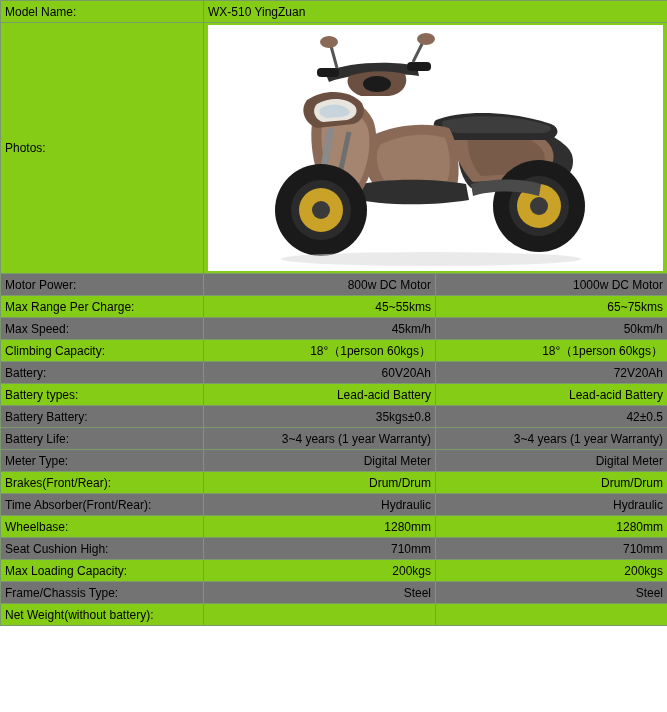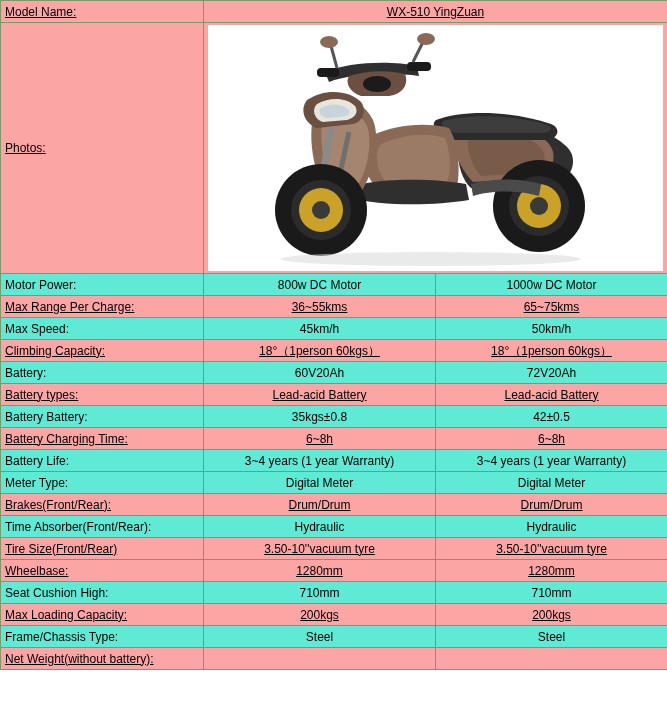--- a/index.html
+++ b/index.html
@@ -27,28 +27,28 @@
     font-size: 12px;
     line-height: 14px;
     height: 17px;
     overflow: hidden;
     white-space: nowrap;
   }
   col.c1 { width: 203px; }
   col.c2 { width: 232px; }
   col.c3 { width: 232px; }
 
-  tr.white td { background: #fca5a5; text-decoration: underline; }
-  tr.green td { background: #5eead4; }
+  tr.white td { background: #84cc16; }
+  tr.green td { background: #737373; }
 
   td.label { text-align: left; }
-  td.val { text-align: center; }
+  td.val { text-align: right; }
 
   td.title-cell {
-    text-align: center;
+    text-align: left;
     font-size: 13px;
   }
   td.photo-label {
     vertical-align: middle;
     height: 246px;
     margin-top: 41px;
   }
   td.photo-cell {
     height: 246px;
     padding: 0;
@@ -144,21 +144,21 @@
     </tr>
   </tbody>
   <tbody id="spec-rows">
       <tr class="green">
         <td class="label">Motor Power:</td>
         <td class="val">800w  DC Motor</td>
         <td class="val">1000w DC Motor</td>
       </tr>
       <tr class="white">
         <td class="label">Max Range Per Charge:</td>
-        <td class="val">36~55kms</td>
+        <td class="val">45~55kms</td>
         <td class="val">65~75kms</td>
       </tr>
       <tr class="green">
         <td class="label">Max Speed:</td>
         <td class="val">45km/h</td>
         <td class="val">50km/h</td>
       </tr>
       <tr class="white">
         <td class="label">Climbing Capacity:</td>
         <td class="val">18°（1person 60kgs）</td>
@@ -172,25 +172,20 @@
       <tr class="white">
         <td class="label">Battery types:</td>
         <td class="val">Lead-acid Battery</td>
         <td class="val">Lead-acid Battery</td>
       </tr>
       <tr class="green">
         <td class="label">Battery Battery:</td>
         <td class="val">35kgs±0.8</td>
         <td class="val">42±0.5</td>
       </tr>
-      <tr class="white">
-        <td class="label">Battery Charging Time:</td>
-        <td class="val">6~8h</td>
-        <td class="val">6~8h</td>
-      </tr>
       <tr class="green">
         <td class="label">Battery Life:</td>
         <td class="val">3~4 years (1 year Warranty)</td>
         <td class="val">3~4 years (1 year Warranty)</td>
       </tr>
       <tr class="green">
         <td class="label">Meter Type:</td>
         <td class="val">Digital Meter</td>
         <td class="val">Digital Meter</td>
       </tr>
@@ -198,25 +193,20 @@
         <td class="label">Brakes(Front/Rear):</td>
         <td class="val">Drum/Drum</td>
         <td class="val">Drum/Drum</td>
       </tr>
       <tr class="green">
         <td class="label">Time Absorber(Front/Rear):</td>
         <td class="val">Hydraulic</td>
         <td class="val">Hydraulic</td>
       </tr>
       <tr class="white">
-        <td class="label">Tire Size(Front/Rear)</td>
-        <td class="val">3.50-10''vacuum tyre</td>
-        <td class="val">3.50-10''vacuum tyre</td>
-      </tr>
-      <tr class="white">
         <td class="label">Wheelbase:</td>
         <td class="val">1280mm</td>
         <td class="val">1280mm</td>
       </tr>
       <tr class="green">
         <td class="label">Seat Cushion High:</td>
         <td class="val">710mm</td>
         <td class="val">710mm</td>
       </tr>
       <tr class="white">

